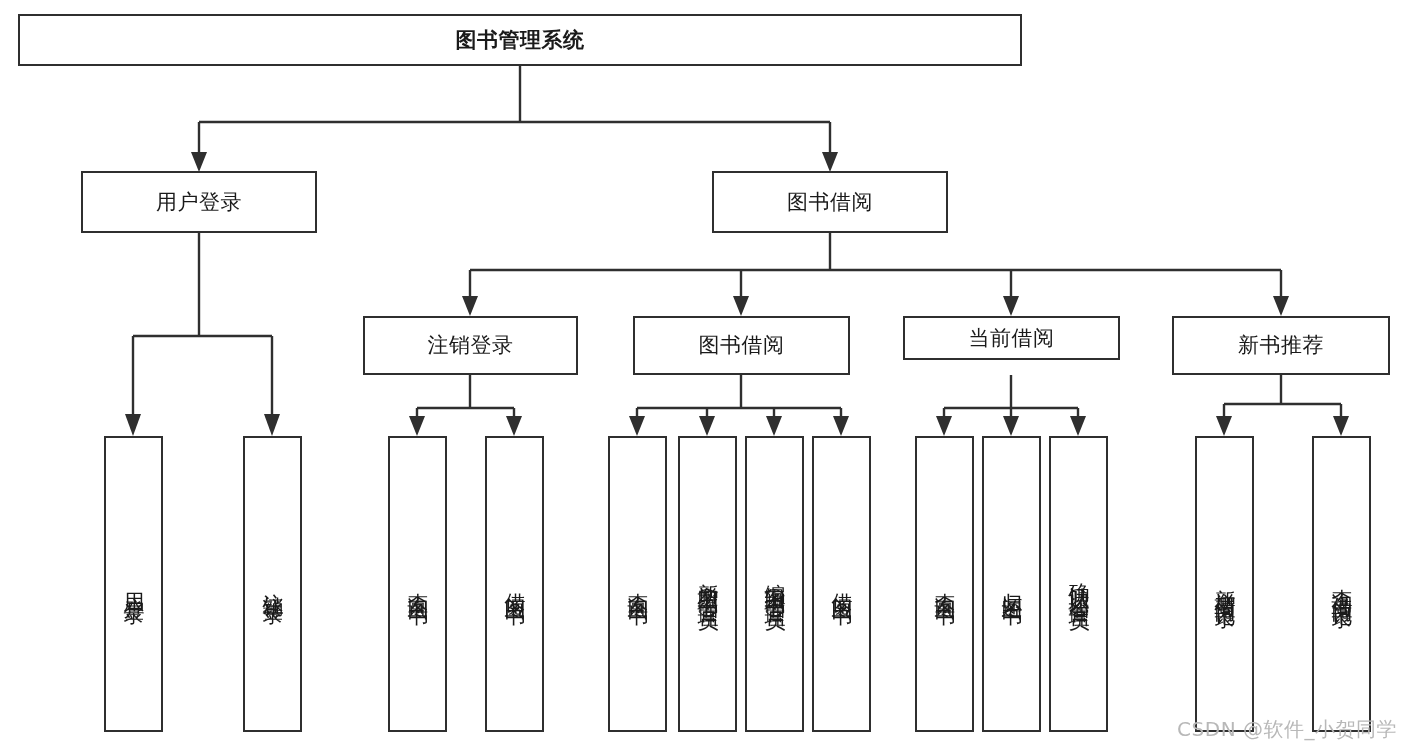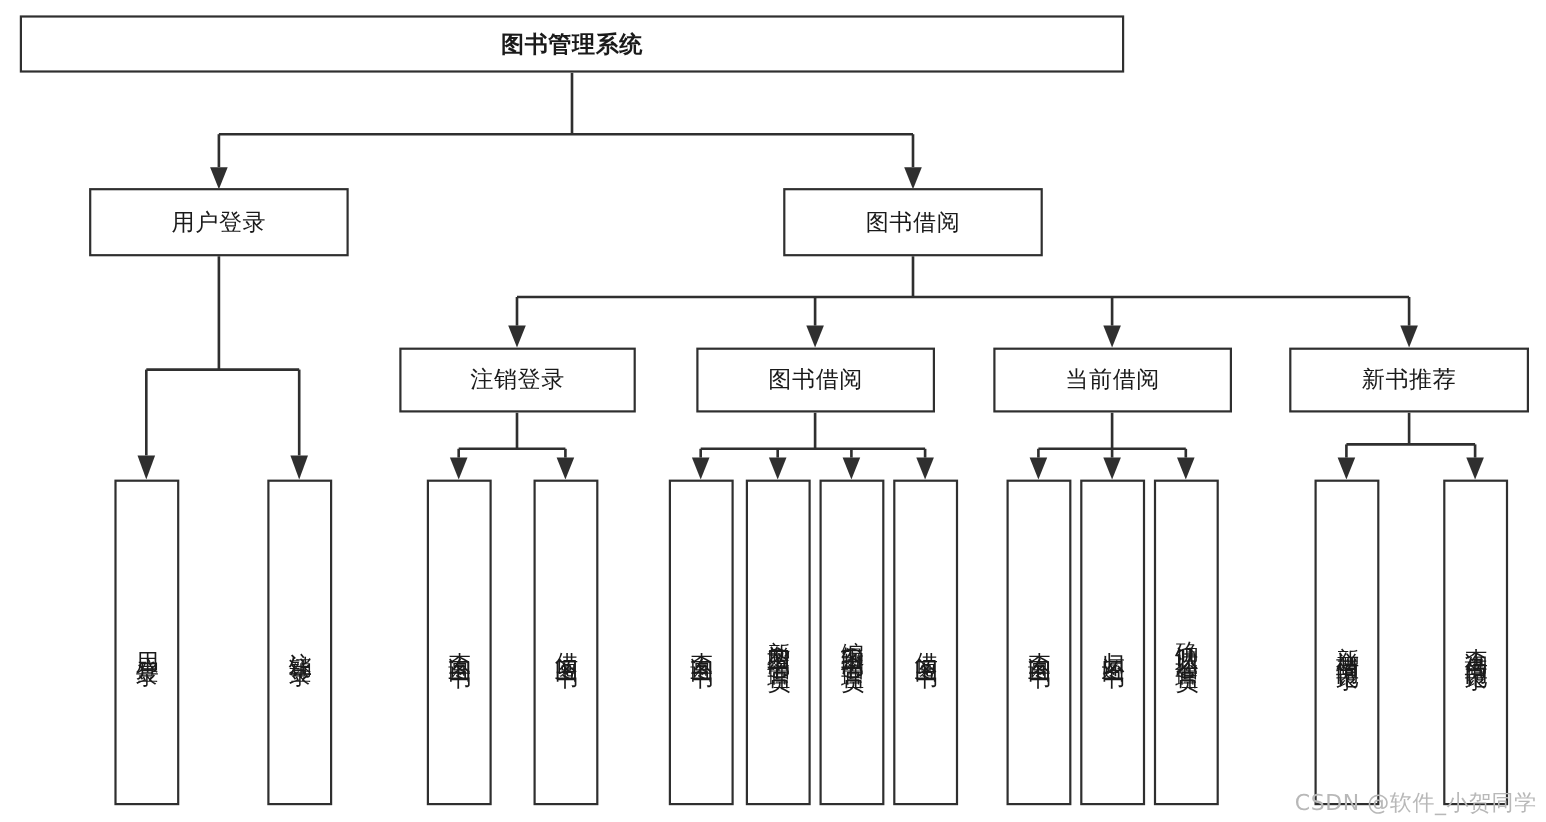--- a/index.html
+++ b/index.html
@@ -144,21 +144,21 @@
   <div class="node node-h" style="left:712px; top:171px; width:236px; height:62px;">
     <span class="label">图书借阅</span>
   </div>
 
   <div class="node node-h" style="left:363px; top:316px; width:215px; height:59px;">
     <span class="label">注销登录</span>
   </div>
   <div class="node node-h" style="left:633px; top:316px; width:217px; height:59px;">
     <span class="label">图书借阅</span>
   </div>
-  <div class="node node-h" style="left:903px; top:316px; width:217px; height:59px;text-align:right;">
+  <div class="node node-h" style="left:903px; top:316px; width:217px; height:44px;text-align:right;">
     <span class="label">当前借阅</span>
   </div>
   <div class="node node-h" style="left:1172px; top:316px; width:218px; height:59px;">
     <span class="label">新书推荐</span>
   </div>
 
   <div class="node node-v" style="left:104px; top:436px; width:59px; height:296px;">
     <span class="label">用户登录</span>
   </div>
   <div class="node node-v" style="left:243px; top:436px; width:59px; height:296px;">

